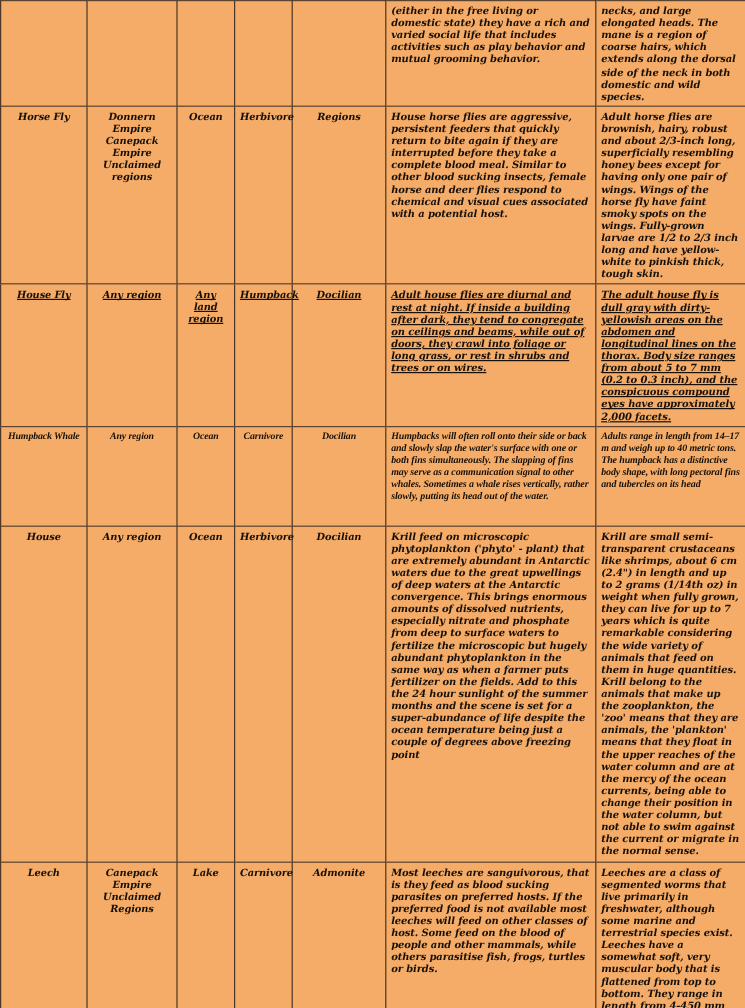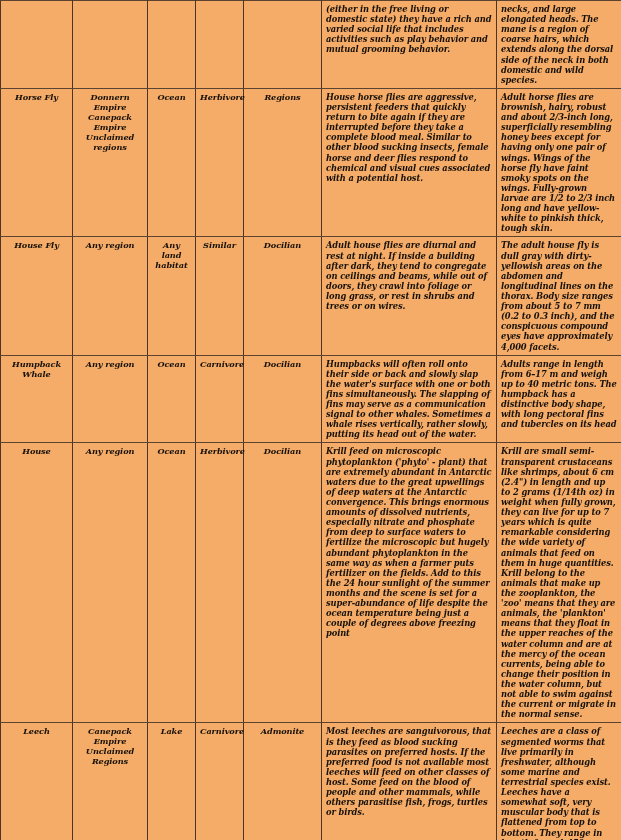--- a/index.html
+++ b/index.html
@@ -93,37 +93,37 @@
         </tr>
         <tr style="height: 94px;">
           <td class="cell-center">Horse Fly</td>
           <td class="cell-center">Donnern Empire<br>Canepack Empire<br>Unclaimed regions</td>
           <td class="cell-center">Ocean</td>
           <td class="cell-center">Herbivore</td>
           <td class="cell-center">Regions</td>
           <td class="cell-text">House horse flies are aggressive, persistent feeders that quickly return to bite again if they are interrupted before they take a complete blood meal. Similar to other blood sucking insects, female horse and deer flies respond to chemical and visual cues associated with a potential host.</td>
           <td class="cell-text">Adult horse flies are brownish, hairy, robust and about 2/3-inch long, superficially resembling honey bees except for having only one pair of wings. Wings of the horse fly have faint smoky spots on the wings. Fully-grown larvae are 1/2 to 2/3 inch long and have yellow-white to pinkish thick, tough skin.</td>
         </tr>
-        <tr style="height: 78px;">
+        <tr style="height: 78px; text-decoration: underline;">
           <td class="cell-center">House Fly</td>
           <td class="cell-center">Any region</td>
-          <td class="cell-center">Any land habitat</td>
-          <td class="cell-center">Similar</td>
+          <td class="cell-center">Any land region</td>
+          <td class="cell-center">Humpback</td>
           <td class="cell-center">Docilian</td>
           <td class="cell-text">Adult house flies are diurnal and rest at night. If inside a building after dark, they tend to congregate on ceilings and beams, while out of doors, they crawl into foliage or long grass, or rest in shrubs and trees or on wires.</td>
-          <td class="cell-text">The adult house fly is dull gray with dirty-yellowish areas on the abdomen and longitudinal lines on the thorax. Body size ranges from about 5 to 7 mm (0.2 to 0.3 inch), and the conspicuous compound eyes have approximately 4,000 facets.</td>
+          <td class="cell-text">The adult house fly is dull gray with dirty-yellowish areas on the abdomen and longitudinal lines on the thorax. Body size ranges from about 5 to 7 mm (0.2 to 0.3 inch), and the conspicuous compound eyes have approximately 2,000 facets.</td>
         </tr>
-        <tr style="height: 83px;">
+        <tr style="height: 83px; font-family: Liberation Serif, serif;">
           <td class="cell-center">Humpback Whale</td>
           <td class="cell-center">Any region</td>
           <td class="cell-center">Ocean</td>
           <td class="cell-center">Carnivore</td>
           <td class="cell-center">Docilian</td>
           <td class="cell-text">Humpbacks will often roll onto their side or back and slowly slap the water's surface with one or both fins simultaneously. The slapping of fins may serve as a communication signal to other whales. Sometimes a whale rises vertically, rather slowly, putting its head out of the water.</td>
-          <td class="cell-text">Adults range in length from 6–17 m and weigh up to 40 metric tons. The humpback has a distinctive body shape, with long pectoral fins and tubercles on its head</td>
+          <td class="cell-text">Adults range in length from 14–17 m and weigh up to 40 metric tons. The humpback has a distinctive body shape, with long pectoral fins and tubercles on its head</td>
         </tr>
         <tr style="height: 196px;">
           <td class="cell-center">House</td>
           <td class="cell-center">Any region</td>
           <td class="cell-center">Ocean</td>
           <td class="cell-center">Herbivore</td>
           <td class="cell-center">Docilian</td>
           <td class="cell-text">Krill feed on microscopic phytoplankton ('phyto' - plant) that are extremely abundant in Antarctic waters due to the great upwellings of deep waters at the Antarctic convergence. This brings enormous amounts of dissolved nutrients, especially nitrate and phosphate from deep to surface waters to fertilize the microscopic but hugely abundant phytoplankton in the same way as when a farmer puts fertilizer on the fields. Add to this the 24 hour sunlight of the summer months and the scene is set for a super-abundance of life despite the ocean temperature being just a couple of degrees above freezing point</td>
           <td class="cell-text">Krill are small semi-transparent crustaceans like shrimps, about 6 cm (2.4") in length and up to 2 grams (1/14th oz) in weight when fully grown, they can live for up to 7 years which is quite remarkable considering the wide variety of animals that feed on them in huge quantities. Krill belong to the animals that make up the zooplankton, the 'zoo' means that they are animals, the 'plankton' means that they float in the upper reaches of the water column and are at the mercy of the ocean currents, being able to change their position in the water column, but not able to swim against the current or migrate in the normal sense.</td>
         </tr>

